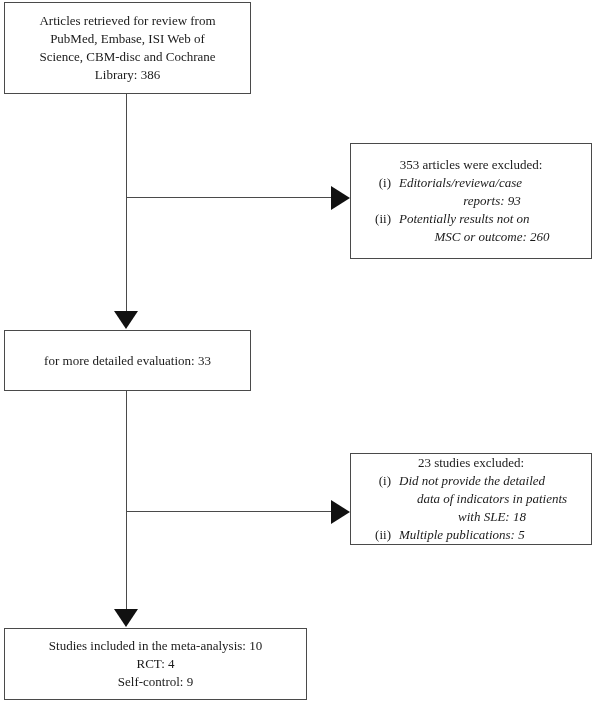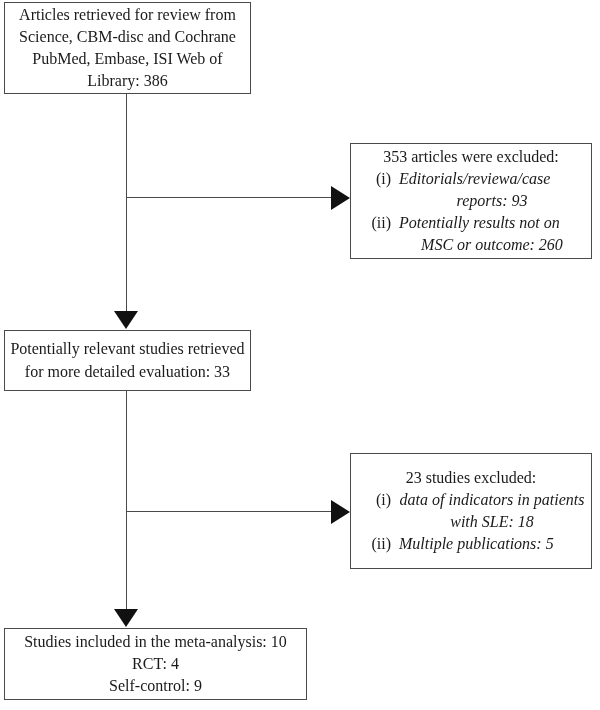--- a/index.html
+++ b/index.html
@@ -19,33 +19,33 @@
   .node {
     position: absolute;
     box-sizing: border-box;
     border: 1.3px solid #4a4a4a;
     background: #ffffff;
     display: flex;
     flex-direction: column;
     justify-content: center;
     align-items: center;
     text-align: center;
-    font-size: 16px;
+    font-size: 13px;
     line-height: 1.38;
     padding: 4px 6px;
   }
   .node .line {
     display: block;
     white-space: nowrap;
   }
   
   #node-retrieved   { left: 4px;   top: 2px;   width: 247px; height: 92px; }
   #node-excluded-1  { left: 350px; top: 143px; width: 242px; height: 116px; justify-content: center; }
   #node-relevant    { left: 4px;   top: 330px; width: 247px; height: 61px; }
-  #node-excluded-2  { left: 350px; top: 453px; width: 242px; height: 116px; }
+  #node-excluded-2  { left: 350px; top: 453px; width: 242px; height: 92px; }
   #node-included    { left: 4px;   top: 628px; width: 303px; height: 72px; }
 
   
   .listblock {
     display: block;
     width: 100%;
   }
   .li {
     display: flex;
     align-items: flex-start;
@@ -104,22 +104,22 @@
   #conn-h2     { left: 126px; top: 511px; width: 206px; }
   #conn-arrow-r2 { left: 331px; top: 500px; }
 </style>
 </head>
 <body>
 
 <div id="flowchart">
 
   <div class="node" id="node-retrieved">
     <span class="line">Articles retrieved for review from</span>
+    <span class="line">PubMed, Embase, ISI Web of</span>
     <span class="line">Science, CBM-disc and Cochrane</span>
-    <span class="line">PubMed, Embase, ISI Web of</span>
     <span class="line">Library: 386</span>
   </div>
 
   <div class="node" id="node-excluded-1">
     <span class="line">353 articles were excluded:</span>
     <div class="listblock">
       <div class="li">
         <span class="marker">(i)</span>
         <span class="body">
           <span>Editorials/reviewa/case</span>
@@ -130,30 +130,30 @@
         <span class="marker">(ii)</span>
         <span class="body">
           <span>Potentially results not on</span>
           <span class="cont">MSC or outcome: 260</span>
         </span>
       </div>
     </div>
   </div>
 
   <div class="node" id="node-relevant">
-    <span class="line">Potentially relevant studies retrieved</span>
     <span class="line">for more detailed evaluation: 33</span>
   </div>
 
   <div class="node" id="node-excluded-2">
     <span class="line">23 studies excluded:</span>
     <div class="listblock">
       <div class="li">
         <span class="marker">(i)</span>
         <span class="body">
+          <span>Did not provide the detailed</span>
           <span class="cont">data of indicators in patients</span>
           <span class="cont">with SLE: 18</span>
         </span>
       </div>
       <div class="li">
         <span class="marker">(ii)</span>
         <span class="body">
           <span>Multiple publications: 5</span>
         </span>
       </div>

